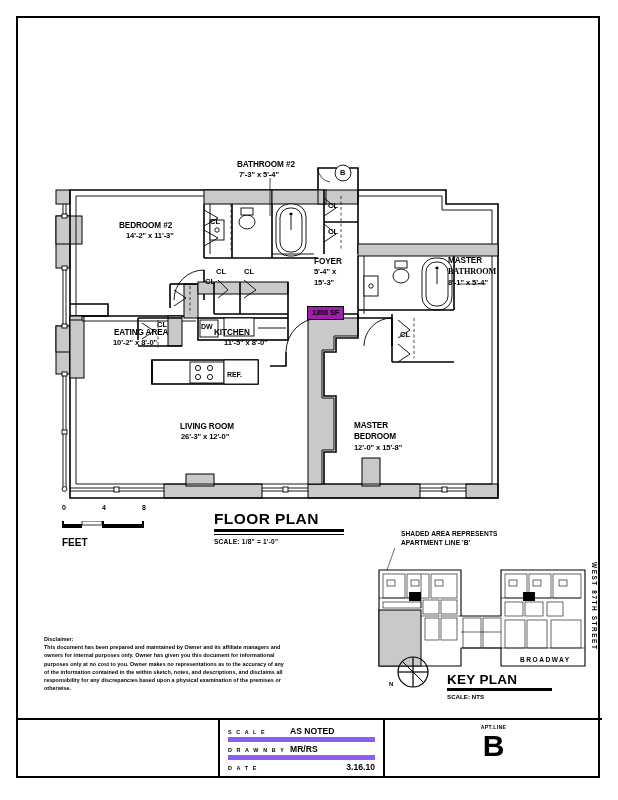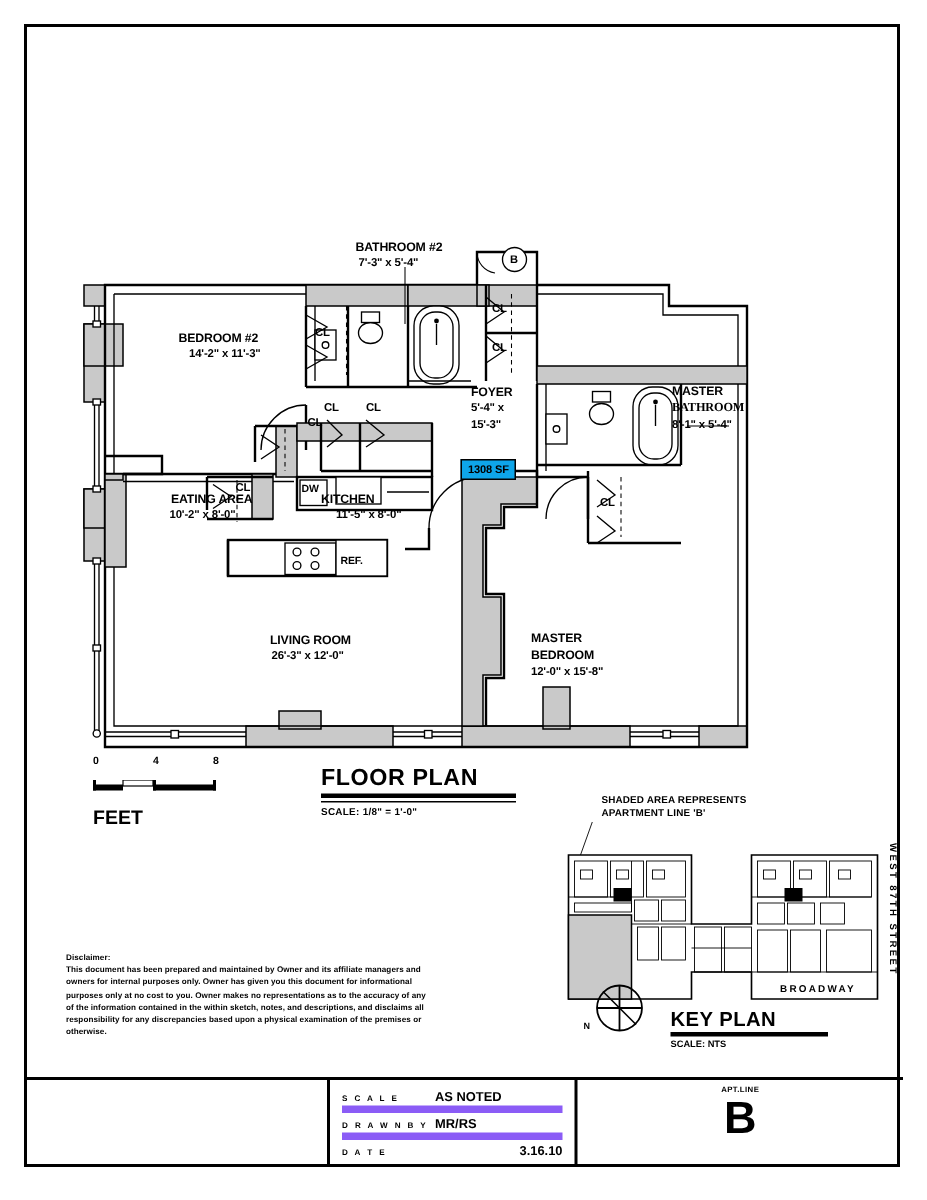--- a/index.html
+++ b/index.html
@@ -48,21 +48,21 @@
   .cl-lbl    { font-size: 7.6px; font-weight: bold; }
   .tiny-lbl  { font-size: 7px;  font-weight: bold; }
 
   
   #scalebar { position:absolute; left:44px; top:486px; width:120px; }
   #scalebar .nums { position:relative; height:12px; font-size:7px; font-weight:bold;}
   #scalebar .nums span { position:absolute; top:0; }
   #sb-0 { left:0px; }
   #sb-4 { left:40px; }
   #sb-8 { left:80px; }
-  #scalebar .feet { font-size:13px; font-weight:bold; margin-top:3px; }
+  #scalebar .feet { font-size:10px; font-weight:bold; margin-top:3px; }
 
   
   #fp-title { position:absolute; left:196px; top:492px; width:130px; }
   #fp-title .t { font-size:15.5px; font-weight:bold; letter-spacing:0.4px; }
   #fp-title .rule1 { height:3px; background:#000; margin-top:1px; }
   #fp-title .rule2 { height:1px; background:#000; margin-top:1.5px; }
   #fp-title .sc { font-size:6.6px; font-weight:bold; margin-top:3px; letter-spacing:0.2px;}
 
   
   #keyplan { position:absolute; left:355px; top:512px; width:225px; height:185px; }
@@ -327,21 +327,21 @@
     <div class="lbl cl-lbl" style="left:198px; top:250px;">CL</div>
     <div class="lbl cl-lbl" style="left:226px; top:250px;">CL</div>
     <div class="lbl cl-lbl" style="left:139px; top:303px;">CL</div>
     <div class="lbl cl-lbl" style="left:310px; top:184px;">CL</div>
     <div class="lbl cl-lbl" style="left:310px; top:210px;">CL</div>
     <div class="lbl cl-lbl" style="left:382px; top:313px;">CL</div>
 
     <div class="lbl tiny-lbl" style="left:183px; top:305px;">DW</div>
     <div class="lbl tiny-lbl" style="left:209px; top:353px;">REF.</div>
 
-    <div class="lbl tiny-lbl" style="left:289px; top:288px; border:1px solid #000; padding:1.5px 4px; background:#0ea5e9; font-size:7.4px;">1308 SF</div>
+    <div class="lbl tiny-lbl" style="left:289px; top:288px; border:1px solid #000; padding:1.5px 4px; background:#a21caf; font-size:7.4px;">1308 SF</div>
 
     <div class="lbl tiny-lbl" style="left:322px; top:151px; font-size:7.4px;">B</div>
   </div>
 
   <div id="scalebar">
     <div class="nums">
       <span id="sb-0">0</span>
       <span id="sb-4">4</span>
       <span id="sb-8">8</span>
     </div>

